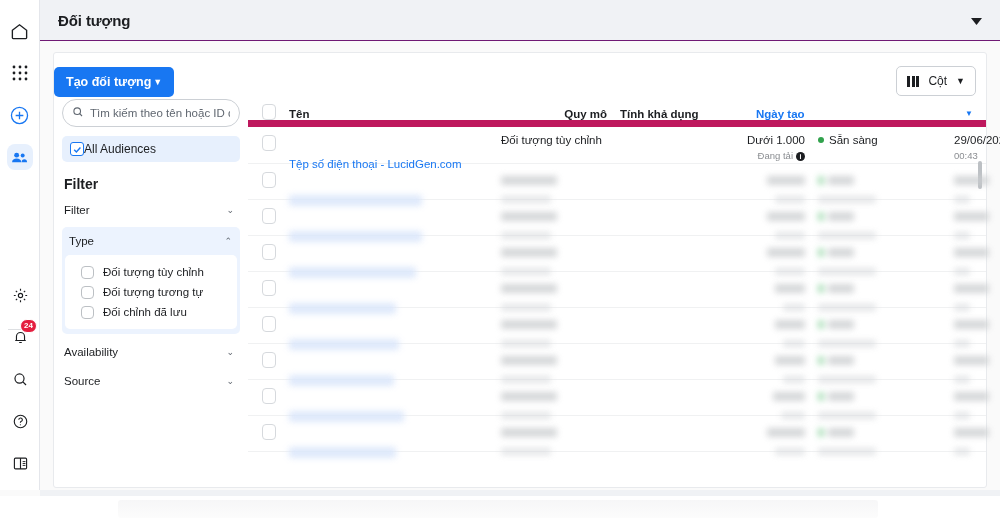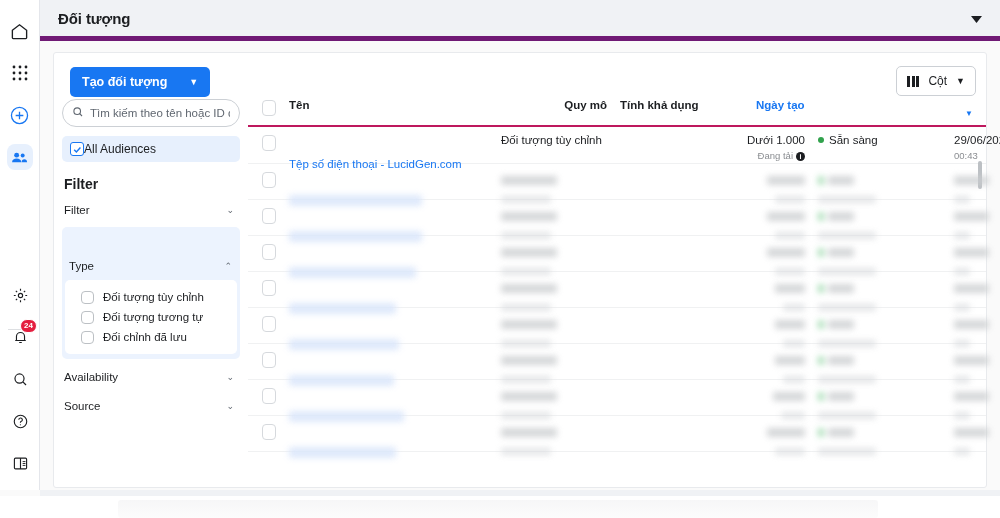--- a/index.html
+++ b/index.html
@@ -27,39 +27,39 @@
   .ricon svg { display:block; }
   .badge {
     position:absolute; top:-5px; right:-4px; background:#e41e3f; color:#fff;
     font-size:8px; line-height:1; font-weight:700; border-radius:7px;
     padding:2px 3px; min-width:14px; text-align:center; border:1px solid #fff;
   }
 
   
   .topbar {
     position:absolute; left:40px; top:0; right:0; height:41px;
-    background:#f0f2f5; border-bottom:5px solid #701a75;
+    background:#f0f2f5; border-bottom:1px solid #701a75;
     display:flex; align-items:center; padding:0 18px;
   }
   .topbar h1 { font-size:15px; font-weight:bold; color:#1c1e21; letter-spacing:-0.1px; }
   .topbar-caret { margin-left:auto; color:#1c1e21; }
 
   
   .card {
     position:absolute; left:53px; top:52px; width:934px; height:436px;
     background:#ffffff; border:1px solid #e8eaed; border-radius:3px;
   }
 
   
   .actionbar { position:relative; height:46px; }
   .btn-create {
-    position:absolute; left:16px; top:14px; height:30px; padding:0 12px;
+    position:absolute; left:0; top:14px; height:30px; padding:0 12px;
     background:#1877f2; color:#fff; border:none; border-radius:5px;
     font-size:12.5px; font-weight:bold; font-family:inherit;
-    display:flex; align-items:center; gap:22px; cursor:pointer;justify-content:flex-end;
+    display:flex; align-items:center; gap:2px; cursor:pointer;justify-content:flex-end;
   }
   .btn-create .car { font-size:9px; }
   .btn-col {
     position:absolute; right:10px; top:13px; height:30px; padding:0 10px;
     background:#fff; border:1px solid #ccd0d5; border-radius:5px;
     font-size:12px; color:#1c1e21; font-family:inherit;
     display:flex; align-items:center; gap:9px; cursor:pointer;
   }
   .colglyph { display:flex; gap:1.5px; }
   .colglyph i { display:block; width:3px; height:11px; background:#1c1e21; }
@@ -85,32 +85,32 @@
   .cbx.checked { border-color:#1877f2; }
   .allaud span.lbl { font-size:12px; color:#1c1e21; }
   .filter-title { margin-top:14px; font-size:14px; font-weight:bold; color:#1c1e21; padding-left:2px; }
 
   .facc { margin-top:7px; }
   .facc-head {
     height:22px; display:flex; align-items:center; justify-content:space-between;
     font-size:11.5px; color:#1c1e21; padding:0 6px 0 2px; cursor:pointer;
   }
   .facc.open { background:#ecf3fe; border-radius:5px; padding:3px 3px 5px; margin-top:6px; }
-  .facc.open .facc-head { padding:0 5px 0 4px;margin-top:25px; }
+  .facc.open .facc-head { padding:0 5px 0 4px; }
   .facc-body { background:#fff; border-radius:5px; padding:7px 6px; margin-top:3px; }
   .opt { height:20px; display:flex; align-items:center; gap:9px; padding-left:10px; cursor:pointer; }
   .opt .cbx { width:13px; height:13px; border-radius:4px; }
   .opt span { font-size:11.5px; color:#1c1e21; }
   .chev { font-size:9px; color:#606770; }
   .panel-div { position:absolute; left:8px; right:14px; top:403px; height:1px; background:#f0f1f2; }
 
   
   .table { position:absolute; left:194px; top:46px; right:0; bottom:0; }
   .trow { display:flex; align-items:flex-start; position:relative; }
-  .thead { height:28px; border-bottom:2px solid #be185d; align-items:flex-start; }
+  .thead { height:28px; border-bottom:7px solid #be185d; align-items:flex-end; }
   .c-chk  { width:41px; flex:none; display:flex; justify-content:center; padding-top:1px; }
   .c-name { width:212px; flex:none; }
   .c-type { width:198px; flex:none; }
   .c-size { width:110px; flex:none; text-align:right; padding-right:4px; }
   .c-avail{ width:145px; flex:none; padding-left:9px; }
   .c-date { width:83px; flex:none; }
   .thead .th { font-size:11.5px; color:#1c1e21; font-weight:bold; }
   .thead .th.link { color:#1877f2; }
   .sortcar { position:absolute; right:13px; font-size:8px; color:#1877f2; top:10px; }
 

